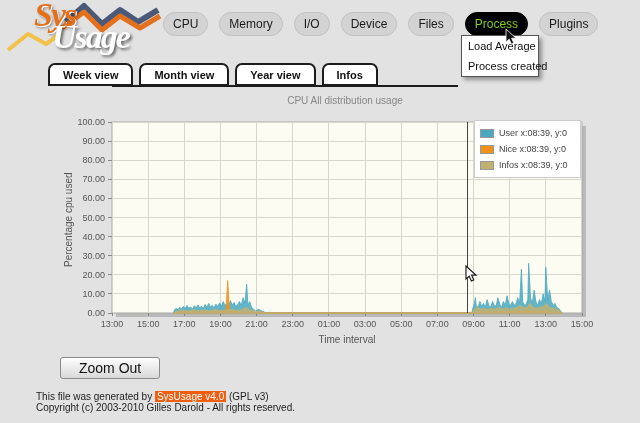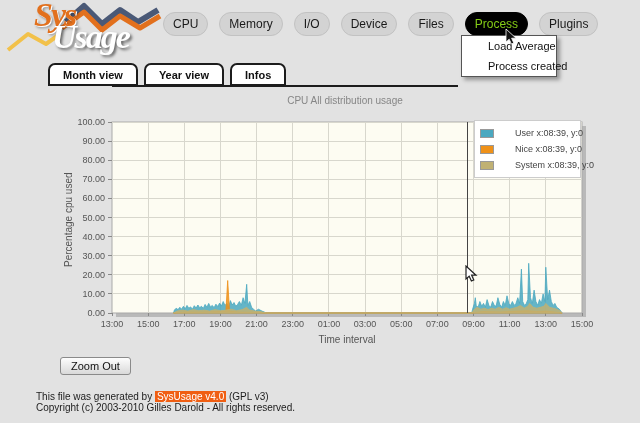--- a/index.html
+++ b/index.html
@@ -35,25 +35,24 @@
   .nav-btn {
     background:#d3d3d3; color:#1a1a1a;
     border:1px solid #c2c2c2; border-radius:12px;
     font-family:"Liberation Sans", sans-serif;
     font-size:12px; padding:4px 9px; cursor:pointer; white-space:nowrap;
   }
   .nav-btn.active { background:#000; color:#84cc16; border-color:#000; }
 
   
   #process-menu {
-    position:absolute; left:461px; top:35px; width:96px;
+    position:absolute; left:461px; top:35px; width:78px;
     background:#fff; border:1px solid #555;
     box-shadow:3px 3px 4px rgba(0,0,0,.35);
     z-index:20;
-    padding-left:20px;
   }
   .menu-item { font-size:11px; color:#111; padding:4px 6px; white-space:nowrap; cursor:pointer; }
 
   
   #tabbar { position:absolute; left:48px; top:59px; display:flex; gap:6px; align-items:flex-end; height:27px; }
   .tab {
     background:#fff; border:2px solid #1c1c1c;
     border-radius:7px 7px 0 0;
     font-size:11px; font-weight:bold; color:#111;
     padding:4px 13px 4px 13px; height:23px; cursor:pointer; white-space:nowrap;
@@ -71,31 +70,31 @@
     text-align:center; line-height:14px;
   }
   #plot-svg { position:absolute; left:55px; top:92px; }
   #legend {
     position:absolute; left:474px; top:120px; width:107px;
     background:#fff; border:1px solid #ccc; padding:4px 5px;
     z-index:5;
   }
   .legend-item { display:flex; align-items:center; gap:5px; padding:3px 0; }
   .legend-swatch { width:14px; height:9px; border:1px solid #999; flex:0 0 auto; }
-  .legend-label { font-size:9px; color:#444; white-space:nowrap;margin-left:16px; }
+  .legend-label { font-size:9px; color:#444; white-space:nowrap; }
 
   
   .cursor { position:absolute; z-index:30; }
 
   
   #zoom-out {
     position:absolute; left:60px; top:357px;
     background:linear-gradient(#fdfdfd,#d9d9d9);
     border:1px solid #8a8a8a; border-radius:3px;
-    font-size:11px; color:#111; padding:2px 10px; cursor:pointer;
+    font-size:14px; color:#111; padding:2px 18px; cursor:pointer;
   }
 
   
   #footer { position:absolute; left:36px; top:392px; font-size:10px; color:#1c1c1c; line-height:10.5px; }
   #footer .hl-link {
     background:#f05e12; color:#fff; padding:0 2px; text-decoration:none; cursor:pointer;
   }
 </style>
 </head>
 <body>
@@ -121,20 +120,21 @@
     <button class="nav-btn active">Process</button>
     <button class="nav-btn">Plugins</button>
   </div>
 
   <div id="process-menu">
     <div class="menu-item">Load Average</div>
     <div class="menu-item">Process created</div>
   </div>
 
   <div id="tabbar">
+    <div class="tab">Week view</div>
     <div class="tab">Month view</div>
     <div class="tab">Year view</div>
     <div class="tab">Infos</div>
   </div>
   <div id="tab-underline"></div>
 
   <div id="chart-title">CPU All distribution usage</div>
   <div id="ylabel">Percentage cpu used</div>
   <svg id="plot-svg" width="545" height="258">
       <rect x="61" y="34" width="470" height="191" fill="#b9b9b9"></rect>
@@ -226,21 +226,21 @@
     <div class="legend-item">
       <span class="legend-swatch" style="background: rgb(74, 168, 192);"></span>
       <span class="legend-label">User x:08:39, y:0</span>
     </div>
     <div class="legend-item">
       <span class="legend-swatch" style="background: rgb(239, 145, 24);"></span>
       <span class="legend-label">Nice x:08:39, y:0</span>
     </div>
     <div class="legend-item">
       <span class="legend-swatch" style="background: rgb(192, 177, 115);"></span>
-      <span class="legend-label">System x:08:39, y:0</span>
+      <span class="legend-label">Infos x:08:39, y:0</span>
     </div>
   </div>
 
   <svg class="cursor" style="left:505px; top:28px;" width="14" height="18">
     <polygon points="1,1 1,14 4.2,11.2 6.4,16 8.8,15 6.6,10.2 11,10.2" fill="#111" stroke="#fff" stroke-width="0.8"></polygon>
   </svg>
   <svg class="cursor" style="left:465px; top:265px;" width="14" height="18">
     <polygon points="1,1 1,14 4.2,11.2 6.4,16 8.8,15 6.6,10.2 11,10.2" fill="#fff" stroke="#222" stroke-width="1.2"></polygon>
   </svg>
 

